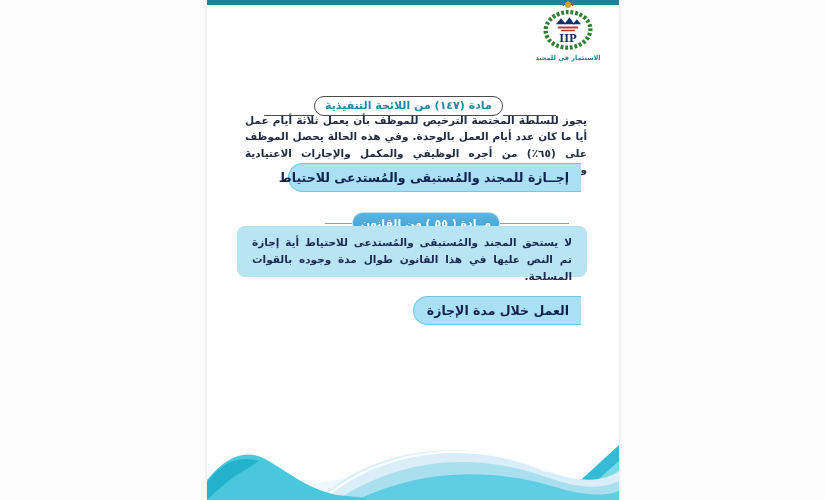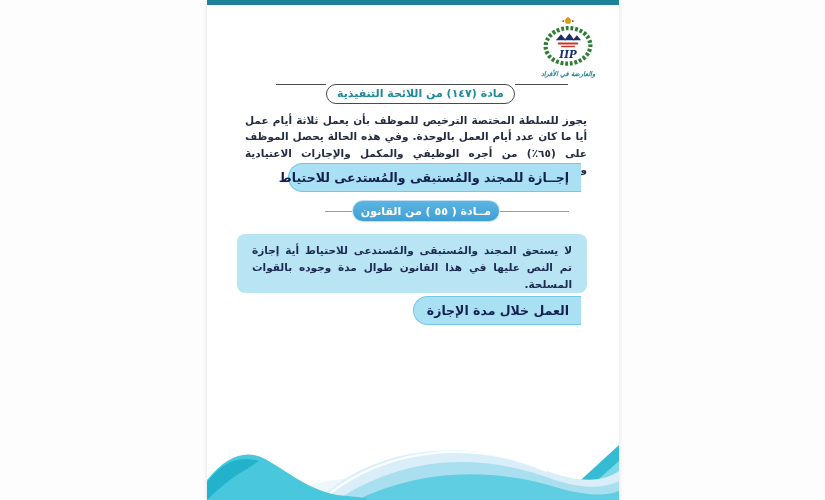--- a/index.html
+++ b/index.html
@@ -10,60 +10,60 @@
   }
   *{margin:0;padding:0;box-sizing:border-box;}
   html,body{width:825px;height:500px;background:#ffffff;overflow:hidden;
     font-family:"DejaVu Sans",sans-serif;}
   .stage{position:relative;width:825px;height:500px;background:#fdfdfd;}
   .page{position:absolute;left:207px;top:0;width:412px;height:500px;background:#ffffff;
     box-shadow:0 0 5px rgba(0,0,0,0.12);overflow:hidden;}
   .topbar{position:absolute;left:0;top:0;width:100%;height:5px;background:var(--top-bar);}
 
   
-  .logo{position:absolute;top:16px;left:312px;width:98px;text-align:center;font-style:italic;}
+  .logo{position:absolute;top:0;left:312px;width:98px;text-align:center;}
   .logo svg{display:block;margin:0 auto;}
   .logo-caption{color:#1d8296;font-size:6.5px;font-weight:700;direction:rtl;margin-top:-2px;}
 
   
-  .badge-row{position:absolute;left:69px;top:84px;width:292px;height:32px;
-    display:flex;align-items:flex-start;}
+  .badge-row{position:absolute;left:57px;top:84px;width:292px;height:32px;
+    display:flex;align-items:flex-end;}
   .badge-line{height:0;border-top:1.5px solid var(--line);}
   .badge-line.l{width:50px;}
   .badge-line.r{flex:1;}
   .badge{border:1.6px solid var(--line);border-radius:10px;background:#fff;
     padding:2px 10px 3px;color:var(--badge-text);font-weight:700;font-size:11px;
     direction:rtl;white-space:nowrap;line-height:1.2;}
 
   .para{position:absolute;left:38px;top:112px;width:342px;direction:rtl;
     text-align:justify;color:#232c40;font-size:10.5px;font-weight:600;line-height:1.55;}
 
   .band{position:absolute;height:29px;background:var(--heading-fill);
     border:1px solid var(--heading-border);border-right:none;
     border-radius:15px 0 0 15px;display:flex;align-items:center;
     justify-content:flex-start;direction:rtl;padding:0 12px 0 14px;text-align:center;}
   .band.b1{left:81px;top:163px;width:293px;}
   .band.b2{left:206px;top:296px;width:168px;}
   .band span{color:#13204d;font-weight:700;font-size:12.5px;white-space:nowrap;}
 
   .pill-row{position:absolute;left:118px;width:244px;height:22px;}
-  .pill-row.p1{top:200px;}
+  .pill-row.p1{top:212px;}
   .pill-row.p2{top:331px;}
   .pill-line{position:absolute;top:11px;height:0;border-top:1px solid #93a0a6;}
   .pill-line.l{left:0;width:27px;}
   .pill-line.r{left:175px;right:0;}
   .pill{position:absolute;left:27px;top:0;width:148px;height:22px;border-radius:11px;
     background:linear-gradient(180deg,var(--pill-fill-light),var(--pill-fill));
     border:1px solid #bfe0f0;display:flex;align-items:center;justify-content:center;
     color:#ffffff;font-weight:700;font-size:11px;direction:rtl;white-space:nowrap;}
 
   .block{position:absolute;left:30px;width:350px;background:var(--block-fill);
     border-radius:8px;direction:rtl;text-align:justify;color:var(--body-text);
     font-size:10.5px;font-weight:700;line-height:1.62;padding:8px 15px;}
-  .block.k1{top:234px;height:59px;}
+  .block.k1{top:226px;height:51px;}
   .block.k2{top:358px;height:63px;}
 
   .waves{position:absolute;left:0;bottom:0;width:412px;height:65px;}
 </style>
 </head>
 <body>
 
 <div class="stage">
   <div class="page">
 
@@ -84,21 +84,21 @@
           <path d="M42,26 l5.5,-7.5 5.5,7.5 z"></path>
           <path d="M51,26 l4.5,-5.5 4.5,5.5 z"></path>
         </g>
 
         <g fill="#c0392b">
           <rect x="35" y="28.5" width="22" height="2" rx="1"></rect>
           <rect x="38.5" y="31.8" width="15" height="1.6" rx="0.8"></rect>
         </g>
         <text x="46" y="45" text-anchor="middle" font-family="DejaVu Serif, serif" font-size="11" font-weight="bold" fill="#1b2f6b">IIP</text>
       </svg>
-      <div class="logo-caption">والعارضة في الأفراد</div>
+      <div class="logo-caption">الاستثمار في للمجند</div>
     </div>
 
     <div class="badge-row">
       <div class="badge-line l"></div>
       <div class="badge">مادة (١٤٧) من اللائحة التنفيذية</div>
       <div class="badge-line r"></div>
     </div>
 
     <div class="para">يجوز للسلطة المختصة الترخيص للموظف بأن يعمل ثلاثة أيام عمل أيا ما كان عدد أيام العمل بالوحدة. وفي هذه الحالة يحصل الموظف على (٦٥٪) من أجره الوظيفي والمكمل والإجازات الاعتيادية والمرضية والعارضة المقررة.</div>
 

